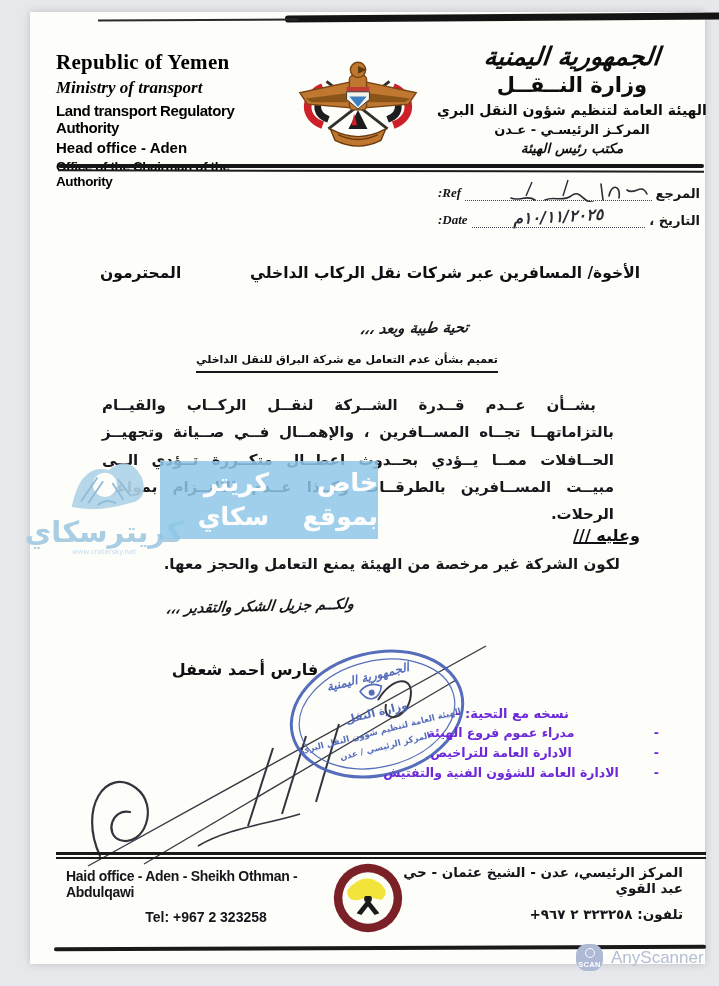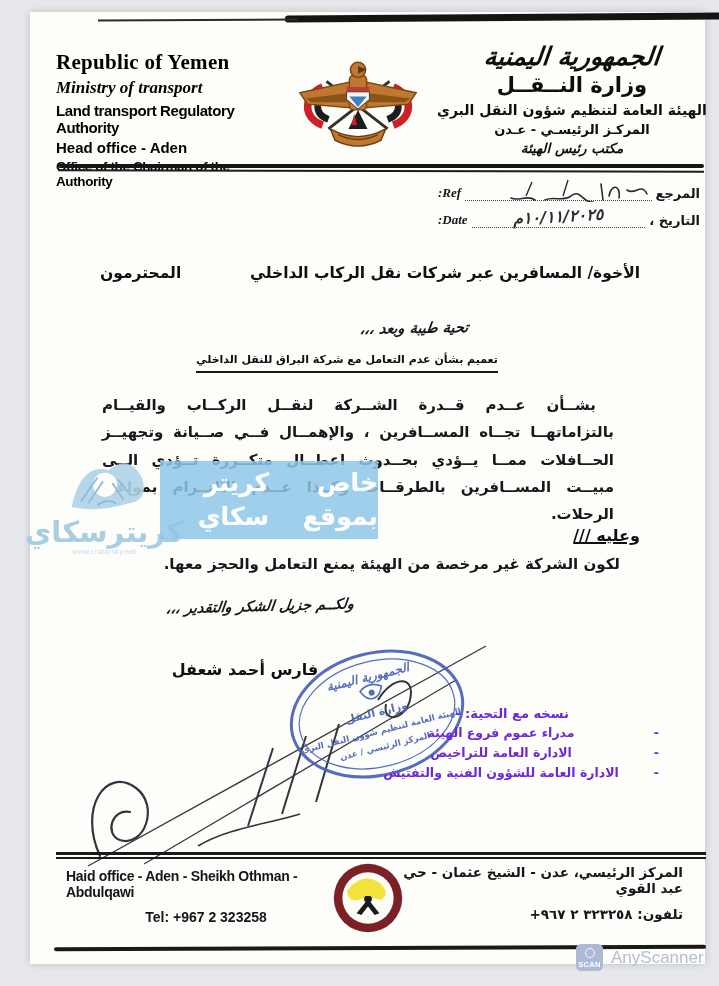--- a/index.html
+++ b/index.html
@@ -86,21 +86,21 @@
   .wm-logo .url{font-size:7px;color:#c4dcec;margin-top:1px;}
   .wm-box{
     position:absolute;left:160px;top:461px;width:218px;height:78px;
     background:rgba(142,199,231,.85);
     display:flex;flex-direction:row;align-items:center;justify-content:center;
     direction:rtl;pointer-events:none;
   }
   .wm-box .w1,.wm-box .w2{color:#fdfdfd;font-size:25px;font-weight:bold;line-height:1.35;text-shadow:0 0 1px rgba(255,255,255,.6);}
   .wm-scanner{position:absolute;left:576px;top:944px;display:flex;align-items:center;gap:8px;}
   .wm-scanner .icon{
-    width:27px;height:27px;border-radius:5px;background:#aeb9d5;position:relative;
+    width:27px;height:27px;border-radius:11px;background:#aeb9d5;position:relative;
   }
   .wm-scanner .icon .cam{position:absolute;left:50%;top:4px;transform:translateX(-50%);width:8px;height:8px;border:1.5px solid #fff;border-radius:50%;opacity:.9;}
   .wm-scanner .icon .scn{position:absolute;left:0;right:0;bottom:2px;text-align:center;font-size:7.5px;font-weight:bold;color:#fff;font-family:"Liberation Sans",sans-serif;letter-spacing:.3px;}
   .wm-scanner .lbl{font-size:17px;color:#b2bdd6;font-family:"Liberation Sans",sans-serif;}
 </style>
 </head>
 <body>
 
 <div class="page">
 

